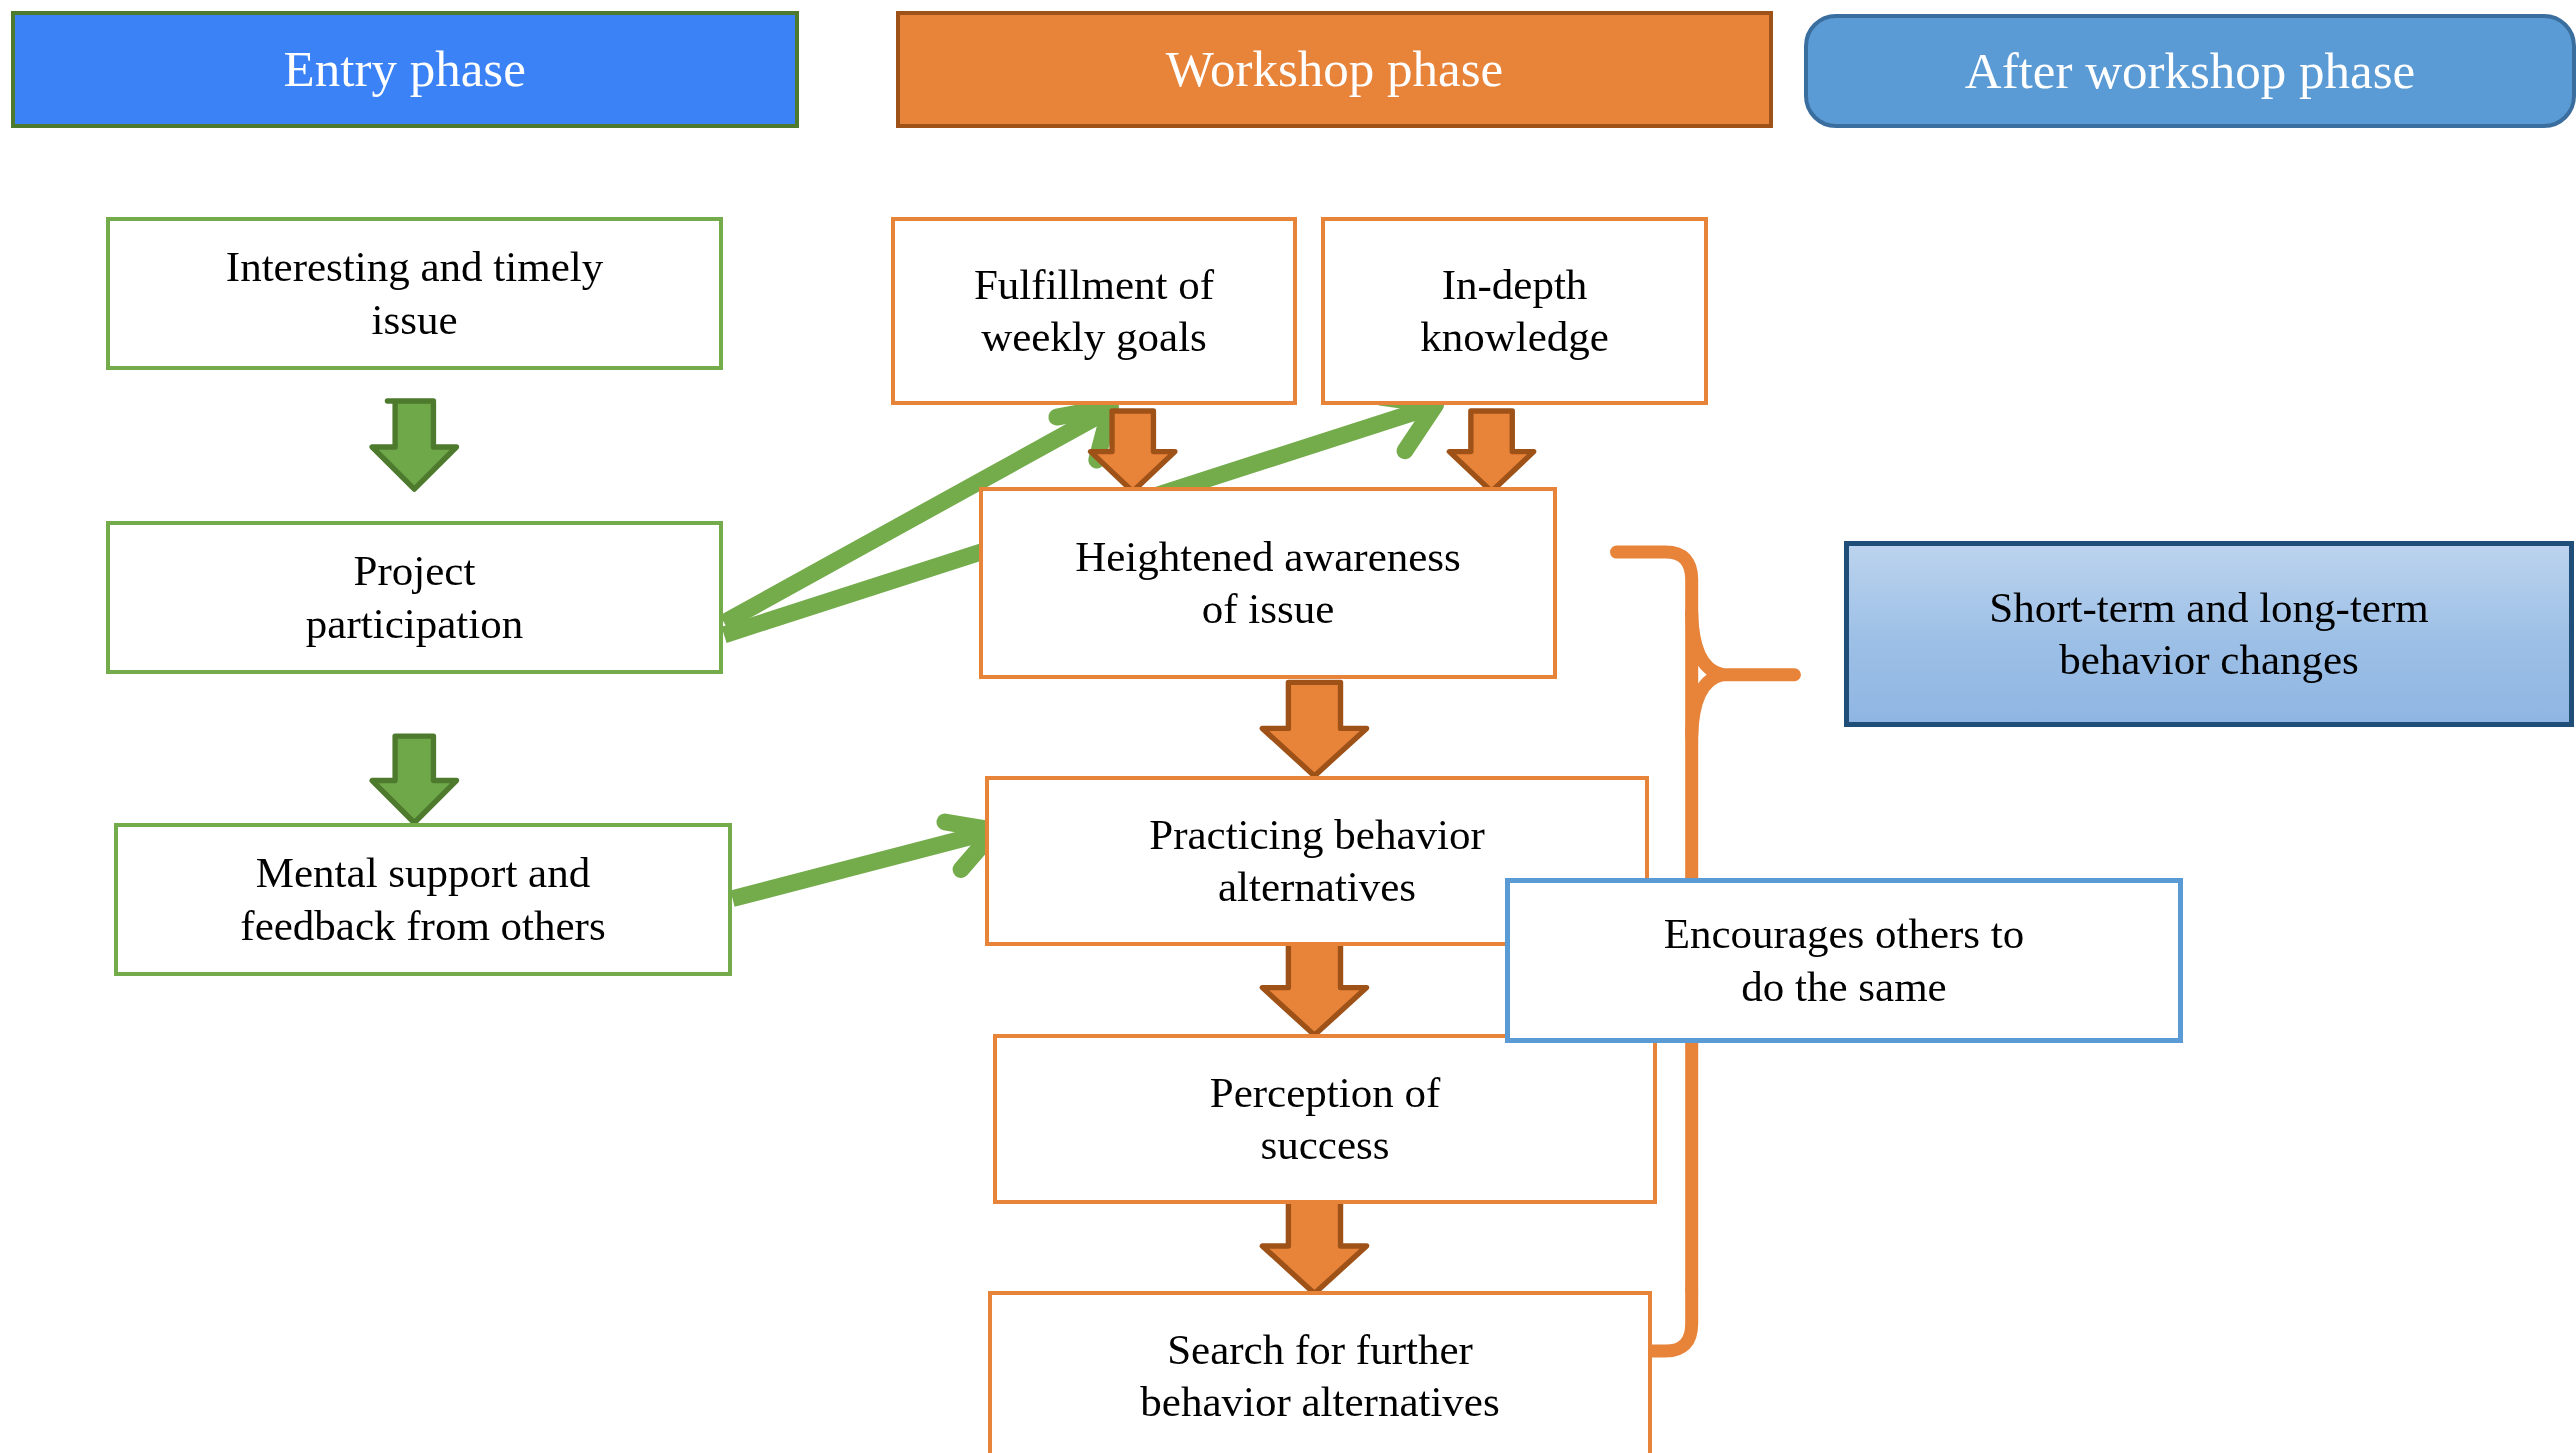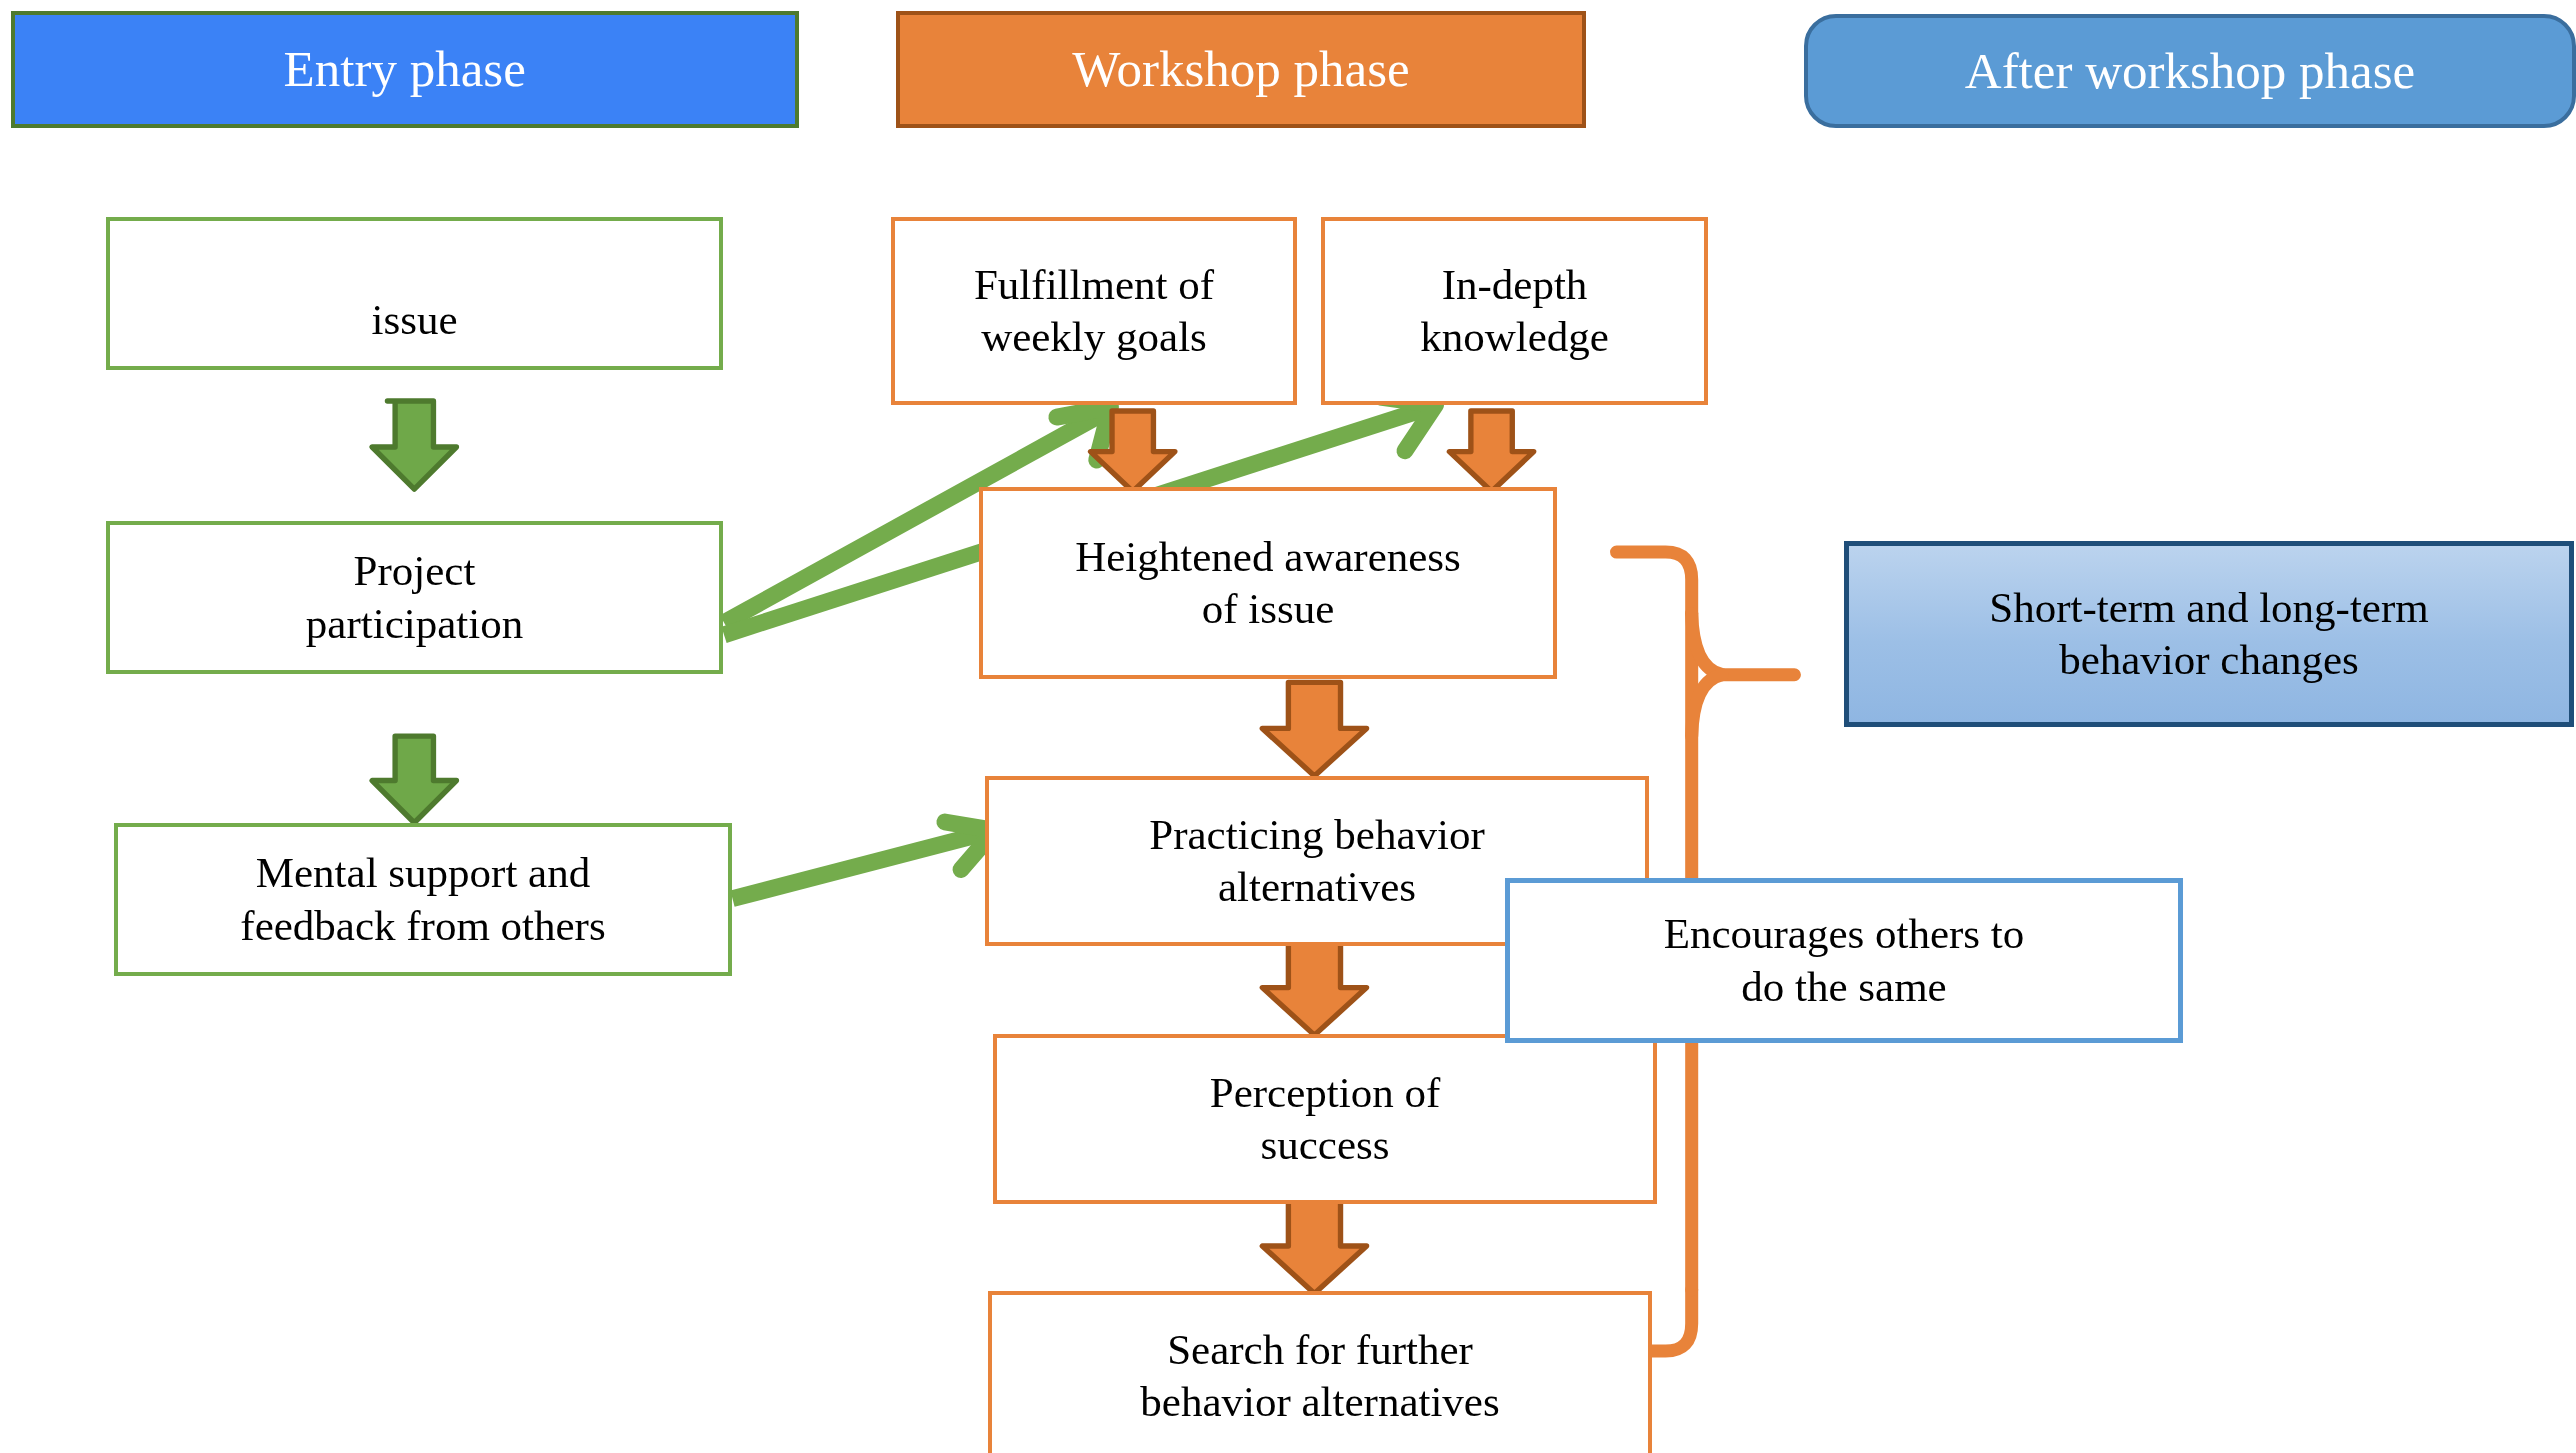--- a/index.html
+++ b/index.html
@@ -98,31 +98,31 @@
 
       <path d="M 2206 800 Q 2208 872 2246 880 L 2340 880"></path>
       <path d="M 2206 960 Q 2208 888 2246 880"></path>
     </g>
   </svg>
 
   <div class="phase-header ph-green" style="left:10.7px;top:10.7px;width:788px;height:117px;">
     <span>Entry phase</span>
   </div>
 
-  <div class="phase-header ph-orange" style="left:896px;top:10.7px;width:690px;height:117px;">
+  <div class="phase-header ph-orange" style="left:896px;top:10.7px;width:877px;height:117px;">
     <span>Workshop phase</span>
   </div>
 
   <div class="phase-header ph-blue" style="left:1804px;top:14px;width:772px;height:114px;border-radius:32px;">
     <span>After workshop phase</span>
   </div>
 
   <div class="node n-green" style="left:106px;top:217px;width:617px;height:153px;">
     <span class="txt">
-      <br>
+      <span>Interesting and timely</span><br>
       <span>issue</span>
     </span>
   </div>
 
   <div class="node n-green" style="left:106px;top:521px;width:617px;height:153px;">
     <span class="txt">
       <span>Project</span><br>
       <span>participation</span>
     </span>
   </div>

